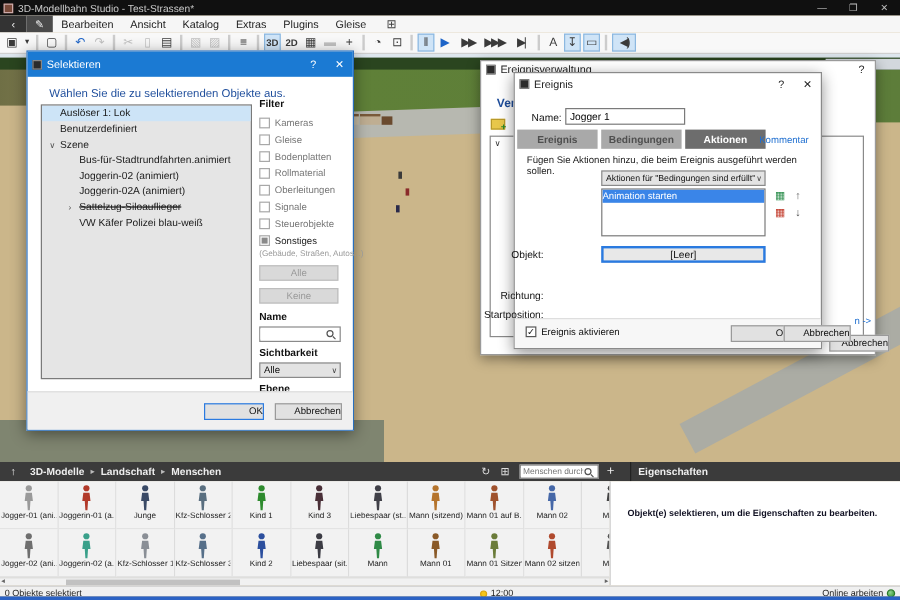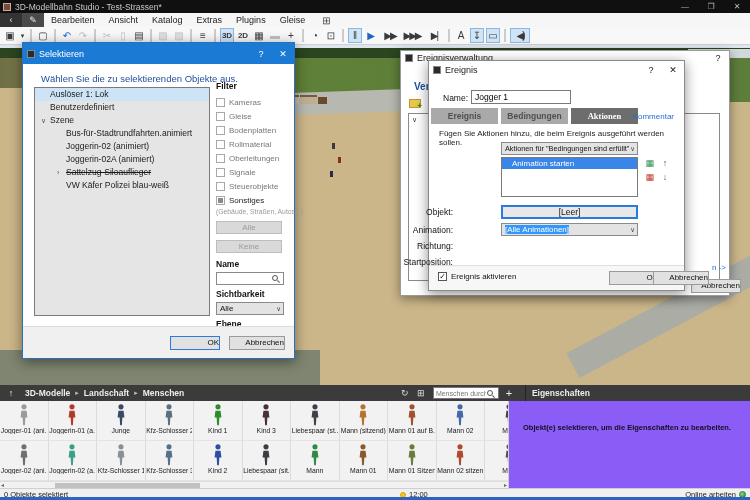--- a/index.html
+++ b/index.html
@@ -125,28 +125,28 @@
   
   .win-er { left:428px; top:60px; width:257px; height:231px; border:1px solid #8a8a8a; }
   .win-er .dlg-title { height:17px; color:#222; }
   .er-name-label { position:absolute; left:14px; top:32px; font-size:8.5px; color:#111; }
   .er-name { position:absolute; left:42px; top:29px; width:100px; height:14px;
     border:1px solid #7a7a7a; font-size:8.5px; padding-left:3px;
     font-family:"Liberation Sans",sans-serif; }
   .tabs { position:absolute; left:2px; top:47px; display:flex; gap:3px; }
   .tab { width:67px; height:16px; background:#a9a9a9; color:#4f4f4f; font-size:8.5px;
     font-weight:bold; text-align:center; line-height:16px; }
-  .tab.active { background:#6d6d6d; color:#fff;font-family:Liberation Serif, serif; }
+  .tab.active { background:#6d6d6d; color:#fff; }
   .comment-link { position:absolute; right:10px; top:51px; color:#1f6fd0; font-size:8px; }
   .er-instr { position:absolute; left:10px; top:68px; font-size:8px; color:#222; }
   .er-combo-wide { position:absolute; left:72px; top:81px; width:137px; height:13px; }
   .er-combo-wide .combo, .er-row .combo { width:137px; }
   .action-list { position:absolute; left:72px; top:96px; width:137px; height:40px;
     border:1px solid #7a7a7a; background:#fff; overflow:hidden; }
-  .action-row { height:11px; line-height:11px; font-size:8px; padding-left:10px; color:#111; }
+  .action-row { height:11px; line-height:11px; font-size:8px; padding-left:0; color:#111; }
   .action-row.selected { background:#3a85e8; color:#fff; }
   .mini-ico { position:absolute; width:12px; height:11px; font-size:9px; line-height:11px;
     text-align:center; }
   .mini-ico.green { color:#2f8f4f; }
   .mini-ico.red { color:#c23a2a; }
   .arrow-ico { position:absolute; width:10px; font-size:9px; color:#555; text-align:center; }
   .er-row { position:absolute; left:0; width:100%; height:14px; }
   .er-row .rlabel { position:absolute; right:231px; width:90px; text-align:right; font-size:8.5px;
     color:#111; top:2px; }
   .er-row .rfield { position:absolute; left:72px; top:0; }
@@ -183,21 +183,21 @@
     background:#f2f2f2; }
   .cat-cell svg { margin-top:2px; }
   .cat-label { font-size:6.8px; color:#1a1a1a; white-space:nowrap; overflow:hidden;
     max-width:46px; text-align:center; }
   .cat-scroll { position:absolute; left:0; top:481px; width:508px; height:7px; background:#f1f1f1;
     border-top:1px solid #ddd; }
   .scroll-thumb { position:absolute; left:55px; top:1px; width:145px; height:5px; background:#c1c1c1; }
   .scroll-arrow { position:absolute; top:0; font-size:6px; color:#666; line-height:7px; }
 
   
-  .prop-body { position:absolute; left:508px; top:401px; width:242px; height:87px; background:#8b5cf6;
+  .prop-body { position:absolute; left:508px; top:401px; width:242px; height:87px; background:#ffffff;
     border-left:1px solid #cfcfcf; }
   .prop-msg { padding:22px 8px 0 14px; font-size:7.5px; font-weight:bold; color:#101022; }
 
   
   .statusbar { position:absolute; left:0; top:488px; width:750px; height:9px; background:#f0f0f0;
     border-top:1px solid #cfcfcf; font-size:7.5px; color:#222; }
   .st-left { position:absolute; left:4px; top:1px; }
   .st-time { position:absolute; left:400px; top:1px; display:flex; align-items:center; }
   .sun { width:6px; height:6px; border-radius:50%; background:#f5c518; border:1px solid #d9a40f;
     margin-right:3px; }
@@ -342,28 +342,20 @@
     <div class="action-row selected">Animation starten</div>
       </div>
     <span class="mini-ico green" style="left:215px;top:97px;">▦</span>
     <span class="mini-ico red" style="left:215px;top:111px;">▦</span>
     <span class="arrow-ico" style="left:231px;top:97px;">↑</span>
     <span class="arrow-ico" style="left:231px;top:111px;">↓</span>
 
     <div class="er-row" style="top:144px;">
       <span class="rlabel">Objekt:</span>
       <div class="rfield objekt-btn">[Leer]</div>
-    </div>
-    <div class="er-row" style="top:162px;">
-      <span class="rlabel">Animation:</span>
-      <div class="rfield combo">
-        <span class="hl">[Alle Animationen]</span>
-        <span class="spacer"></span>
-          <span class="chev">∨</span>
-      </div>
     </div>
     <div class="er-row" style="top:178px;">
       <span class="rlabel">Richtung:</span>
     </div>
     <div class="er-row" style="top:194px;">
       <span class="rlabel">Startposition:</span>
     </div>
 
     <div class="er-footer">
       <span class="er-check">

